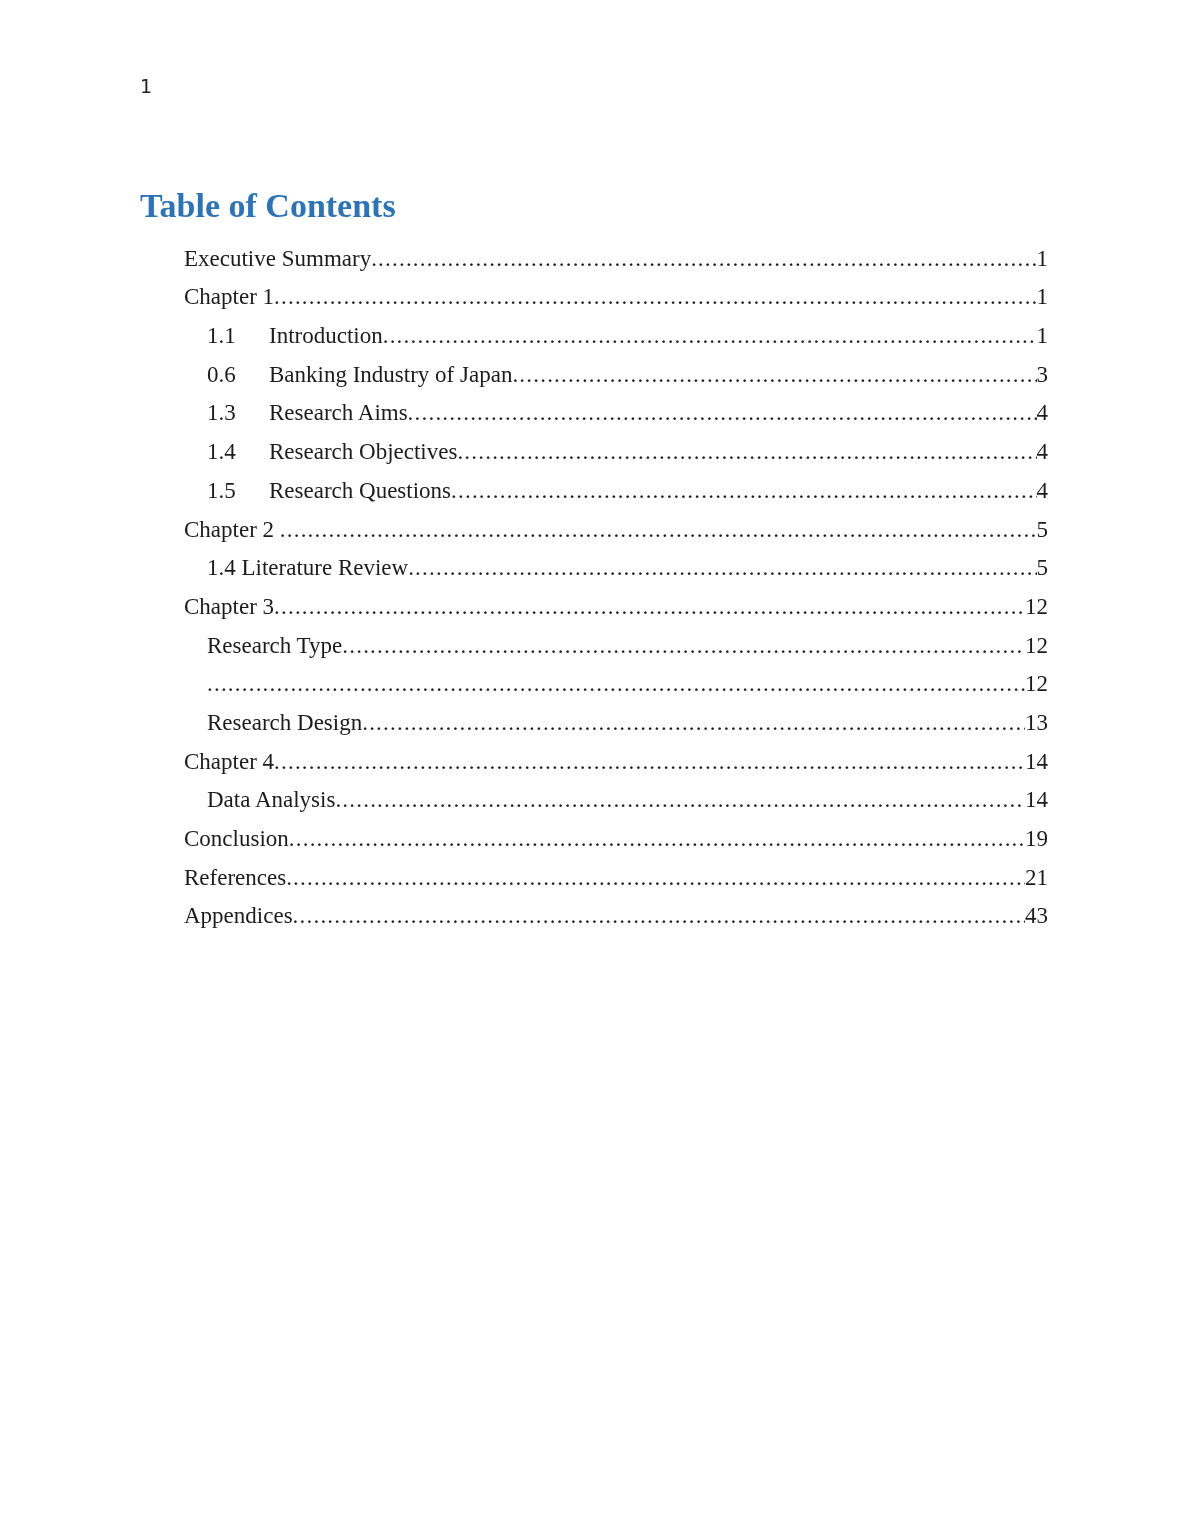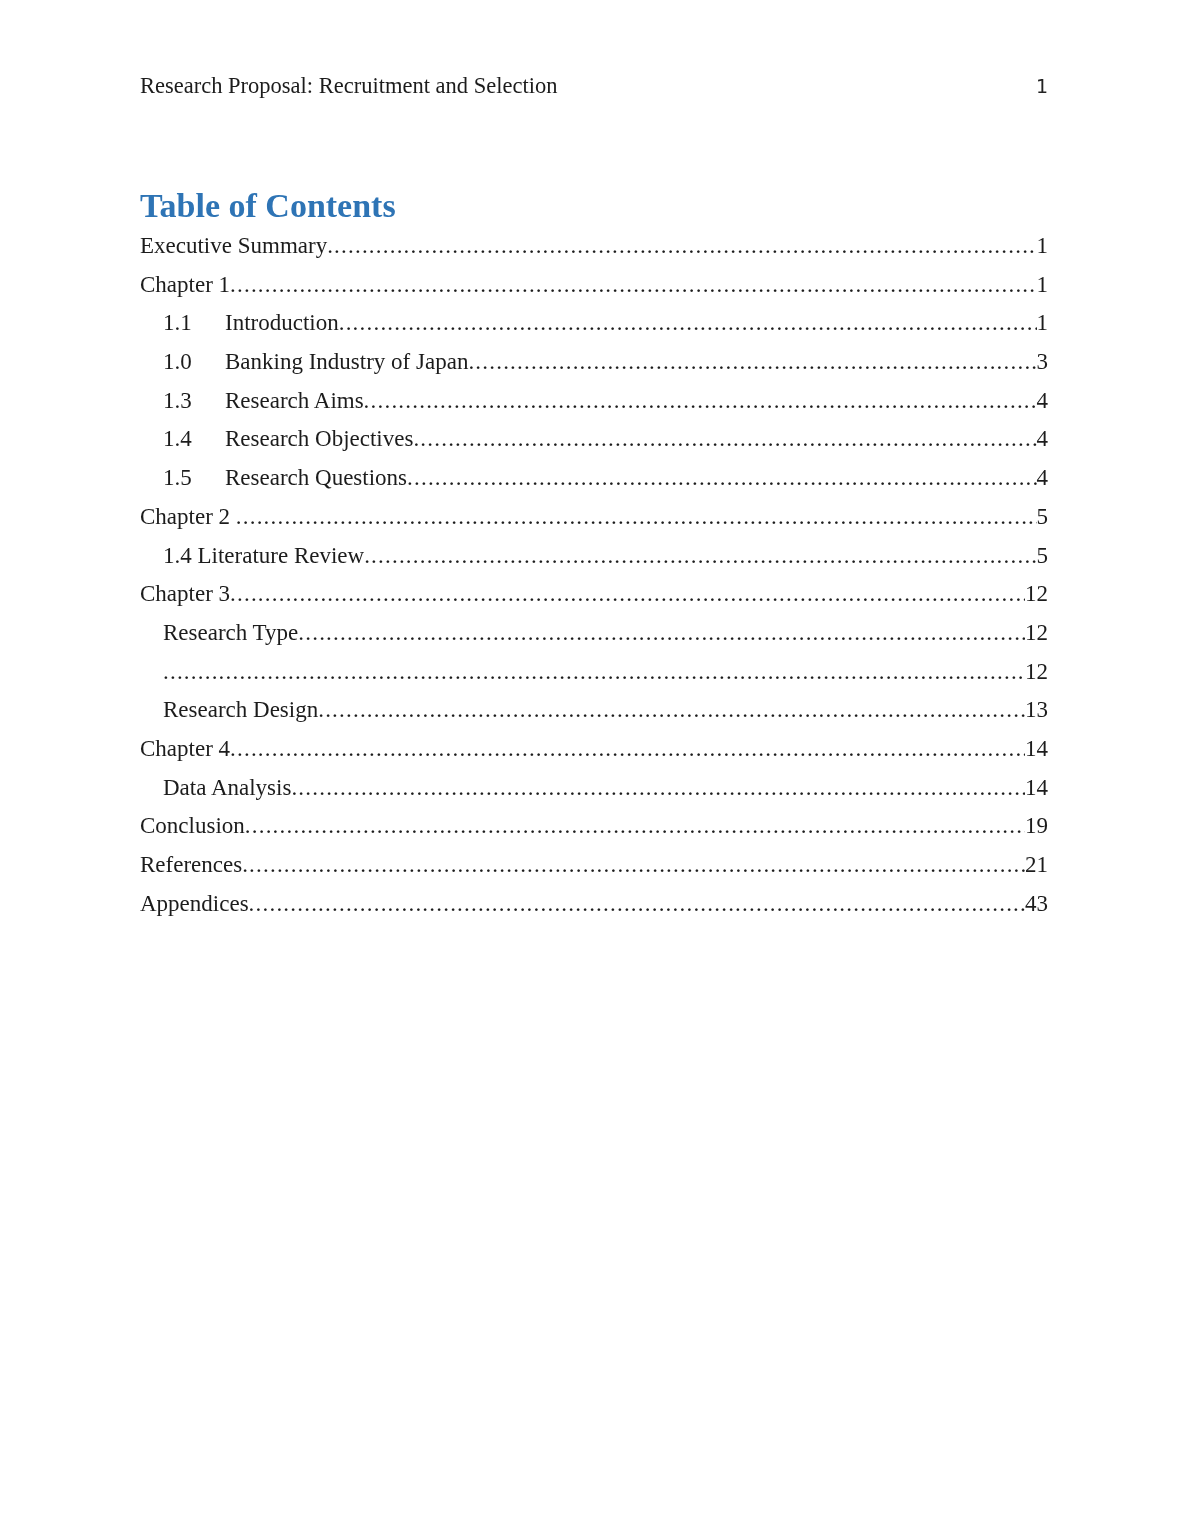--- a/index.html
+++ b/index.html
@@ -38,25 +38,26 @@
     margin-bottom: 7px;
     font-family: "Liberation Serif", serif;
     font-size: 34px;
     line-height: 40px;
     font-weight: bold;
     
   }
   .toc { width: 100%; }
   .toc-row {
     display: flex;
-    align-items: flex-start;
+    align-items: flex-end;
     height: 38.7px;
     font-size: 23px;
     white-space: nowrap;
     cursor: default;
+    margin-left: 44px;
   }
   .toc-row.lvl1 { padding-left: 23px; }
   .toc-num {
     flex: none;
     width: 62px;
   }
   .toc-label {
     flex: none;
     white-space: pre; 
   }
@@ -71,21 +72,20 @@
     flex: none;
     text-align: right;
   }
 </style>
 </head>
 <body>
 
 <div class="page">
 
   <div class="header">
-    <span class="doc-title">Research Proposal: Recruitment and Selection</span>
     <span class="page-num">1</span>
   </div>
 
   <h1 class="toc-heading" style="color: rgb(46, 116, 181);">Table of Contents</h1>
 
   <div class="toc">
 
   <div class="toc-row">
         <span class="toc-label">Executive Summary</span>
         <span class="toc-dots">....................................................................................................................................................................................................................................................................</span>
@@ -96,21 +96,21 @@
         <span class="toc-dots">....................................................................................................................................................................................................................................................................</span>
         <span class="toc-page">1</span>
       </div>
       <div class="toc-row lvl1">
         <span class="toc-num">1.1</span>
         <span class="toc-label">Introduction</span>
         <span class="toc-dots">....................................................................................................................................................................................................................................................................</span>
         <span class="toc-page">1</span>
       </div>
       <div class="toc-row lvl1">
-        <span class="toc-num">1.0</span>
+        <span class="toc-num">0.6</span>
         <span class="toc-label">Banking Industry of Japan</span>
         <span class="toc-dots">....................................................................................................................................................................................................................................................................</span>
         <span class="toc-page">3</span>
       </div>
       <div class="toc-row lvl1">
         <span class="toc-num">1.3</span>
         <span class="toc-label">Research Aims</span>
         <span class="toc-dots">....................................................................................................................................................................................................................................................................</span>
         <span class="toc-page">4</span>
       </div>

